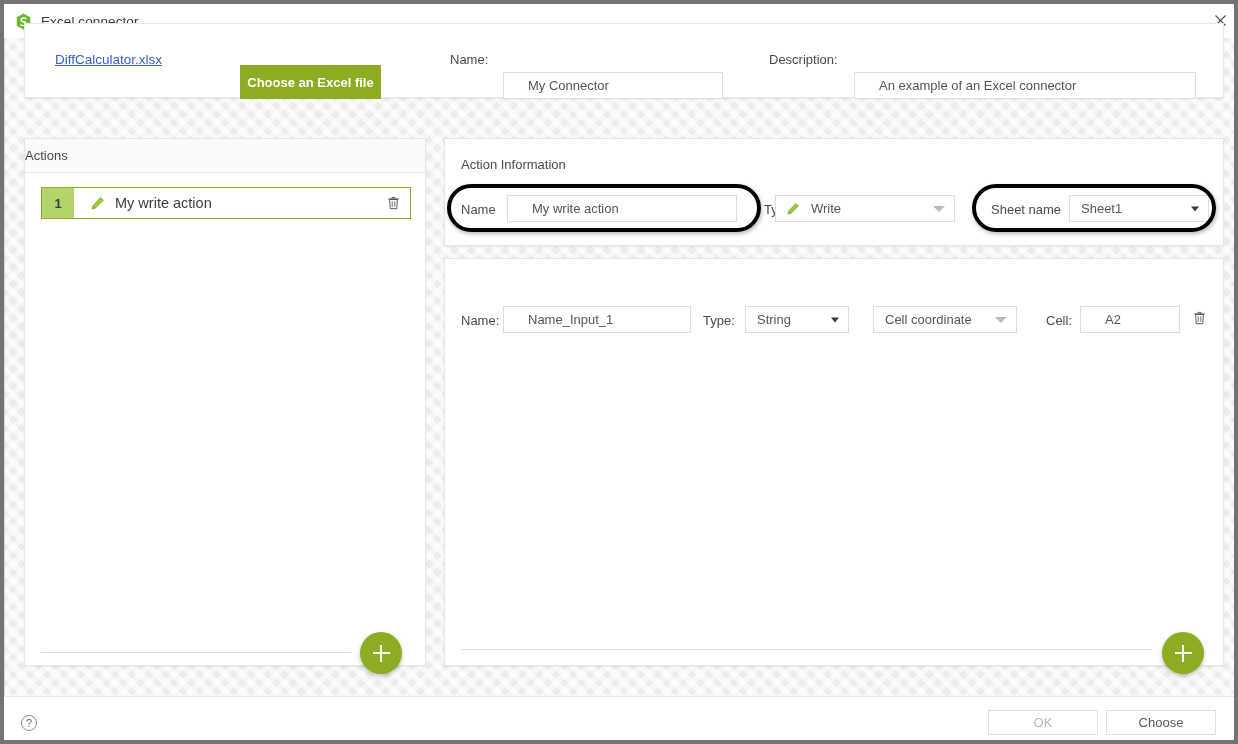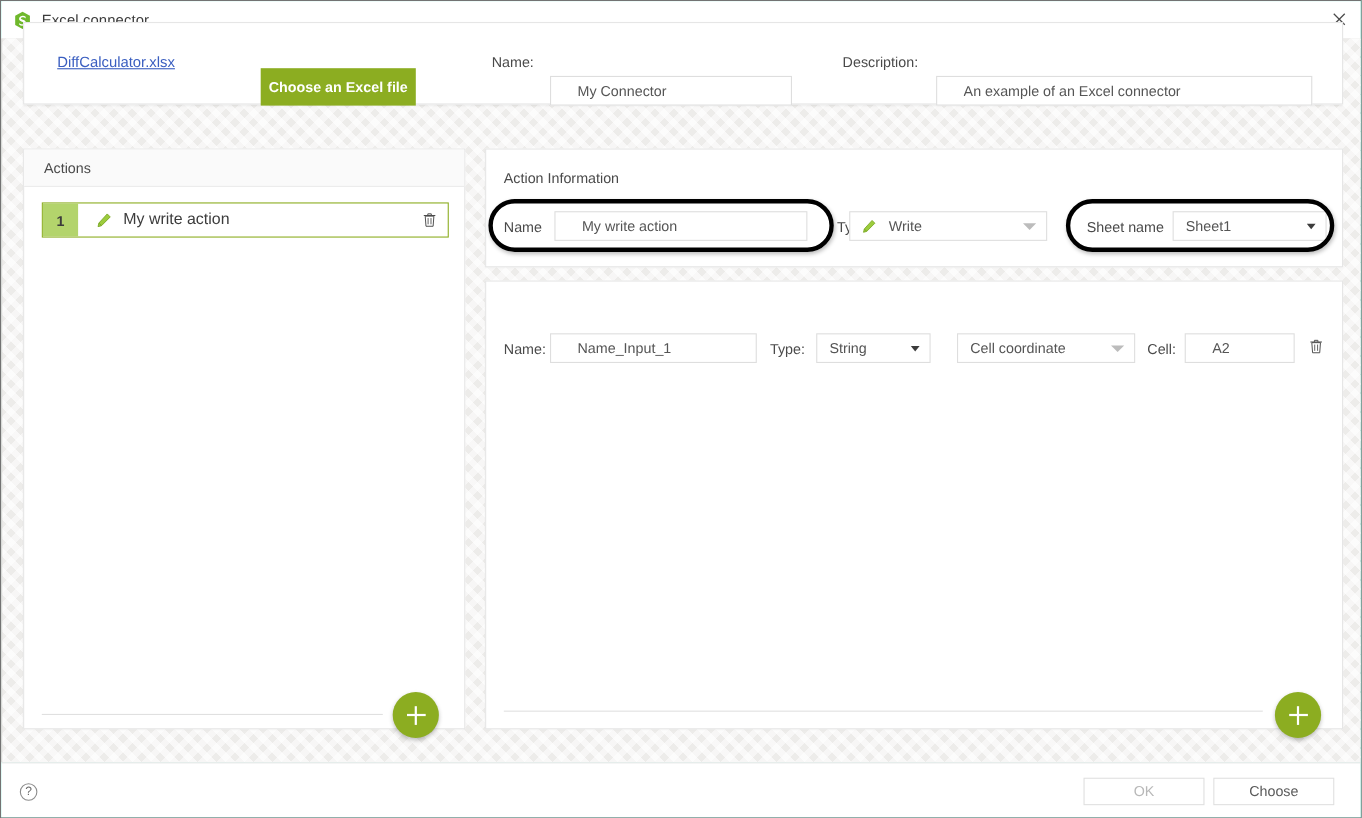--- a/index.html
+++ b/index.html
@@ -13,22 +13,22 @@
     background: #ffffff;
     overflow: hidden;
     -webkit-font-smoothing: antialiased;
   }
 
   .window {
     position: relative;
     width: 1238px;
     height: 744px;
     box-sizing: border-box;
-    border: 1px solid #737373;
-    background: #5eead4;
+    border: 4px solid #737373;
+    background: #0f172a;
     overflow: hidden;
   }
 
   
   .titlebar {
     position: absolute;
     left: 0; top: 0;
     width: 1238px;
     height: 34px;
     background: #ffffff;
@@ -147,21 +147,20 @@
     position: absolute;
     left: 0; top: 0;
     right: 0;
     height: 33px;
     background: #fafafa;
     border-bottom: 1px solid #ececec;
     display: flex;
     align-items: center;
   }
   .panel-head-title {
-    margin-left: 18px;
     font-size: 13px;
     color: #4a4a4a;
   }
   .panel-head-chevron {
     position: absolute;
     right: 14px; top: 0; bottom: 0;
     display: flex; align-items: center;
     cursor: pointer;
   }
 
@@ -414,21 +413,21 @@
     <div>
       <div class="lbl" style="left:16px; top:54px;">Name:</div>
       <input class="txt-input" style="left: 58px; top: 47px; width: 188px; height: 27px;" value="Name_Input_1">
 
       <div class="lbl" style="left:258px; top:54px;">Type:</div>
       <div class="sel" style="left:300px; top:47px; width:104px; height:27px;">
         <span class="sel-text">String</span>
         <span class="sel-arrow tri-dark"></span>
       </div>
 
-      <div class="sel" style="left:428px; top:47px; width:162px; height:27px;">
+      <div class="sel" style="left:428px; top:47px; width:144px; height:27px;">
         <span class="sel-text">Cell coordinate</span>
         <span class="sel-arrow tri-light"></span>
       </div>
 
       <div class="lbl" style="left:601px; top:54px;">Cell:</div>
       <input class="txt-input" style="left: 635px; top: 47px; width: 100px; height: 27px;" value="A2">
 
       <div style="position:absolute; left:748px; top:52px; cursor:pointer;">
         <svg width="13" height="14" viewBox="0 0 14 16">
           <path d="M2.5 4 L11.5 4 L10.7 14.5 L3.3 14.5 Z" fill="none" stroke="#4a4a4a" stroke-width="1"></path>

